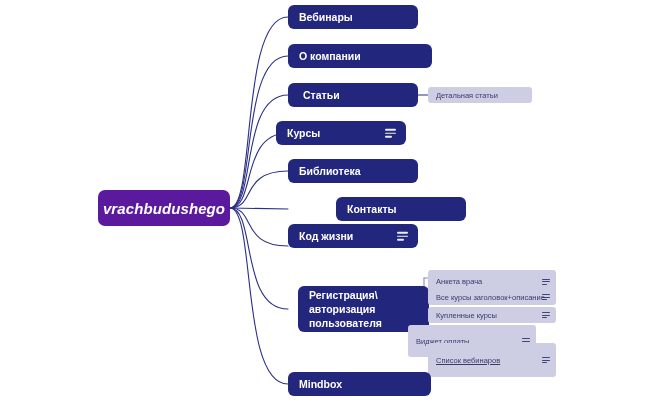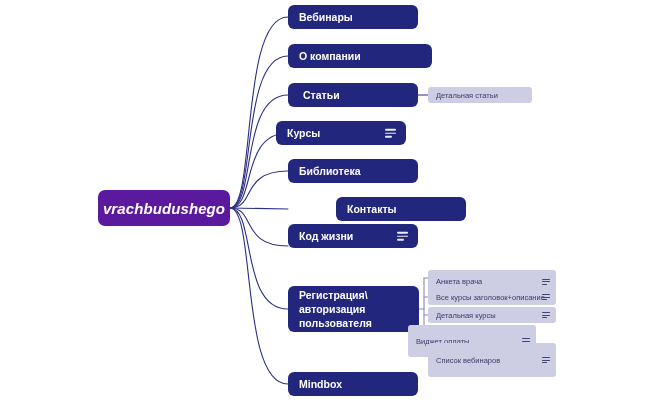--- a/index.html
+++ b/index.html
@@ -162,21 +162,21 @@
         <span class="node-label">Контакты</span>
       </div>
       <div class="node node-main" style="left: 288px; top: 224px; width: 130px; height: 24px;">
         <span class="node-label">Код жизни</span>
         <span class="hamburger">
           <i></i>
           <i></i>
           <i></i>
         </span>
       </div>
-      <div class="node node-main" style="left: 288px; top: 286px; width: 131px; height: 46px;">
+      <div class="node node-main" style="left: 298px; top: 286px; width: 131px; height: 46px;">
         <span class="node-label">Регистрация\
 авторизация
 пользователя</span>
       </div>
       <div class="node node-sub" style="left: 428px; top: 270px; width: 128px; height: 23px;">
         <span class="node-label">Анкета врача</span>
         <span class="hamburger">
           <i></i>
           <i></i>
           <i></i>
@@ -184,40 +184,40 @@
       </div>
       <div class="node node-sub" style="left: 428px; top: 289px; width: 128px; height: 16px;">
         <span class="node-label">Все курсы заголовок+описание</span>
         <span class="hamburger">
           <i></i>
           <i></i>
           <i></i>
         </span>
       </div>
       <div class="node node-sub" style="left: 428px; top: 307px; width: 128px; height: 16px;">
-        <span class="node-label">Детальная курсы</span>
+        <span class="node-label">Купленные курсы</span>
         <span class="hamburger">
           <i></i>
           <i></i>
           <i></i>
         </span>
       </div>
       <div class="node node-sub" style="left: 408px; top: 325px; width: 128px; height: 32px;">
         <span class="node-label">Виджет оплаты</span>
         <span class="hamburger">
           <i></i>
           <i></i>
           <i></i>
         </span>
       </div>
-      <div class="node node-sub" style="left: 428px; top: 343px; width: 128px; height: 34px;">
+      <div class="node node-sub" style="left: 428px; top: 343px; width: 128px; height: 34px; text-decoration: underline;">
         <span class="node-label">Список вебинаров</span>
         <span class="hamburger">
           <i></i>
           <i></i>
           <i></i>
         </span>
       </div>
-      <div class="node node-main" style="left: 288px; top: 372px; width: 130px; height: 24px;">
+      <div class="node node-main" style="left: 288px; top: 372px; width: 143px; height: 24px;">
         <span class="node-label">Mindbox</span>
       </div>
     </div>
 </div>
 
 </body></html>

